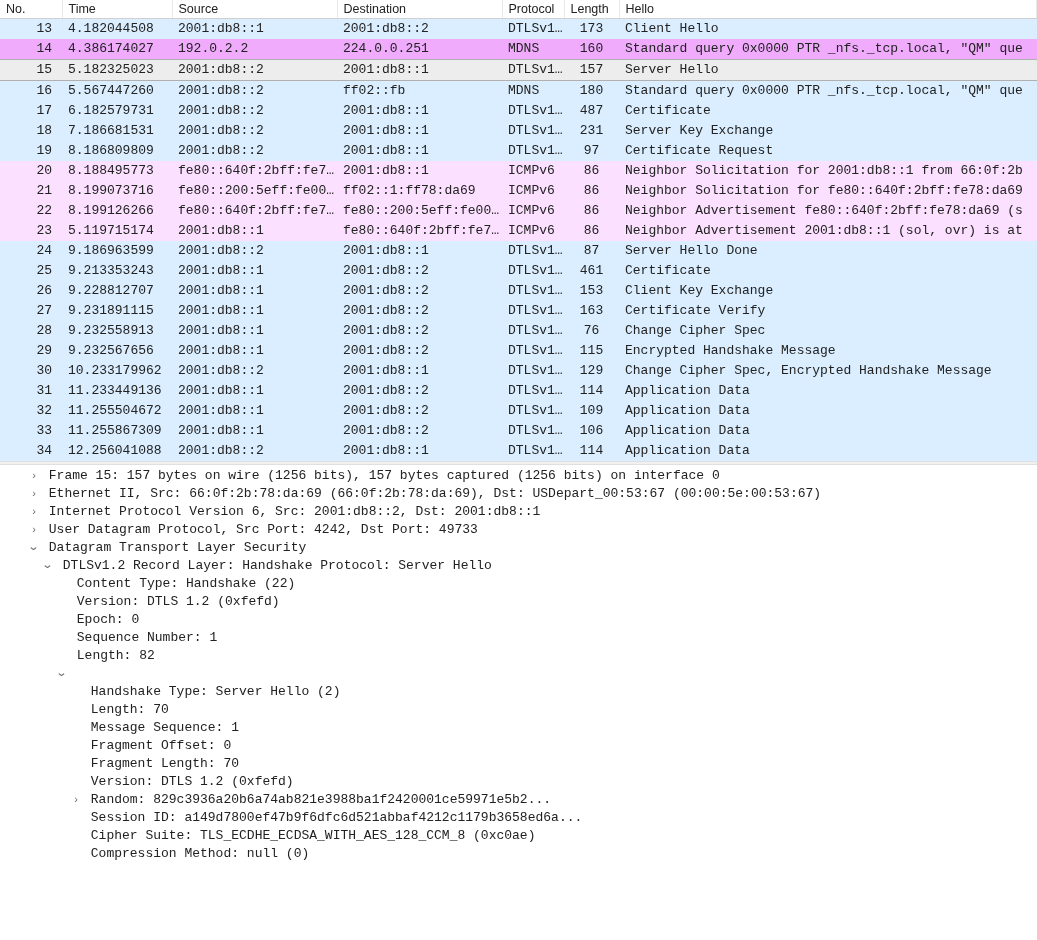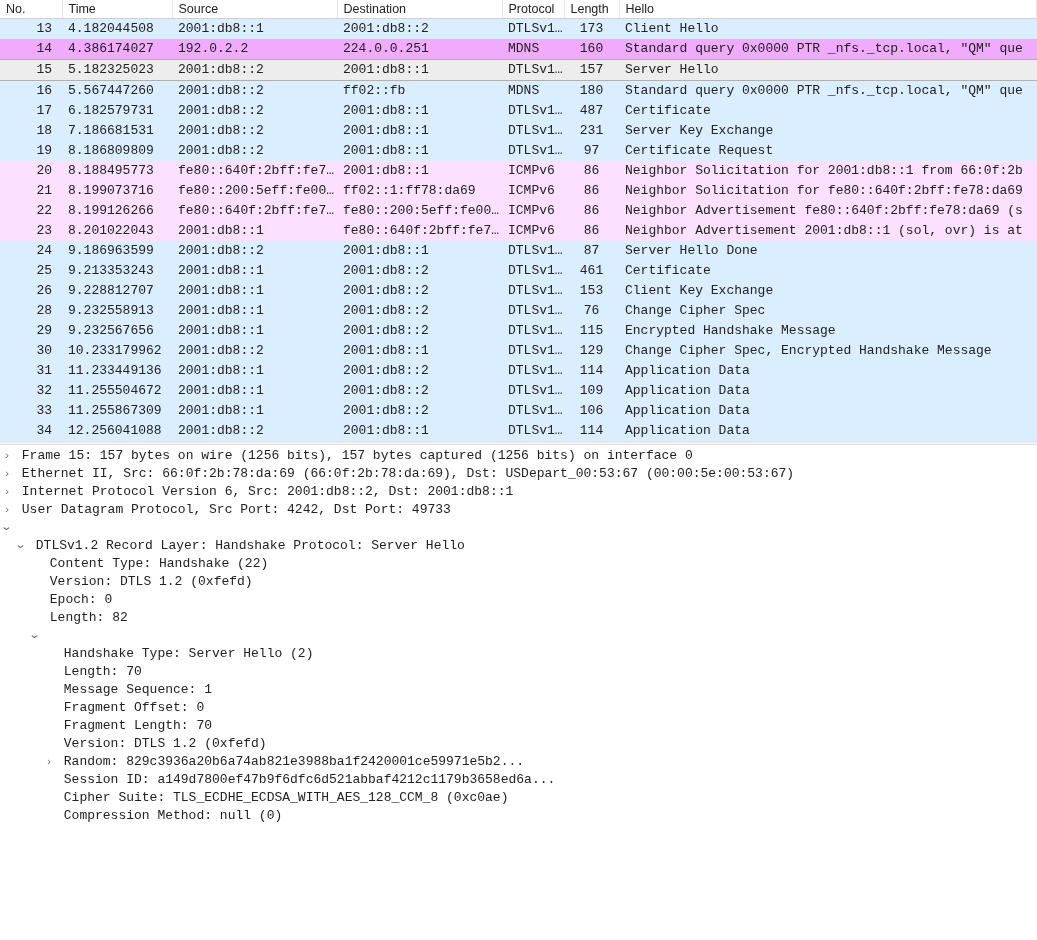--- a/index.html
+++ b/index.html
@@ -51,21 +51,21 @@
     border-radius: 50%;
   }
   .divider { height: 4px; background: #f0f0f0; border-top:1px solid #e0e0e0; border-bottom:1px solid #e0e0e0;}
   .details {
     background: #fff;
     font-family: Consolas, "Courier New", monospace;
     font-size: 13px;
     padding: 2px 0 8px 0;
     line-height: 18px;
   }
-  .ln { display: flex; align-items: flex-start; white-space: pre; }
+  .ln { display: flex; align-items: flex-start; white-space: pre; margin-left: 27px; }
   .tw {
     width: 14px; text-align: center;
     color: #6b6b6b; font-family: "Segoe UI", sans-serif;
     font-size: 11px;
     cursor: default;
     flex-shrink: 0;
   }
   .tw.exp::before  { content: "\2304"; display:inline-block; transform: scaleX(1.3) translateY(-2px);} 
   .tw.col::before  { content: "\203A"; display:inline-block; transform: translateY(-1px);}
   .txt { overflow: hidden; text-overflow: ellipsis; }
@@ -171,21 +171,21 @@
         <td class="col-no">22</td>
         <td class="col-time">8.199126266</td>
         <td class="col-src">fe80::640f:2bff:fe7…</td>
         <td class="col-dst">fe80::200:5eff:fe00…</td>
         <td class="col-proto">ICMPv6</td>
         <td class="col-len">86</td>
         <td class="col-info">Neighbor Advertisement fe80::640f:2bff:fe78:da69 (s</td>
       </tr>
       <tr class="row-pink">
         <td class="col-no">23</td>
-        <td class="col-time">8.201022043</td>
+        <td class="col-time">5.119715174</td>
         <td class="col-src">2001:db8::1</td>
         <td class="col-dst">fe80::640f:2bff:fe7…</td>
         <td class="col-proto">ICMPv6</td>
         <td class="col-len">86</td>
         <td class="col-info">Neighbor Advertisement 2001:db8::1 (sol, ovr) is at</td>
       </tr>
       <tr class="row-blue">
         <td class="col-no">24</td>
         <td class="col-time">9.186963599</td>
         <td class="col-src">2001:db8::2</td>
@@ -204,20 +204,29 @@
         <td class="col-info">Certificate</td>
       </tr>
       <tr class="row-blue">
         <td class="col-no">26</td>
         <td class="col-time">9.228812707</td>
         <td class="col-src">2001:db8::1</td>
         <td class="col-dst">2001:db8::2</td>
         <td class="col-proto">DTLSv1…</td>
         <td class="col-len">153</td>
         <td class="col-info">Client Key Exchange</td>
+      </tr>
+      <tr class="row-blue">
+        <td class="col-no">27</td>
+        <td class="col-time">9.231891115</td>
+        <td class="col-src">2001:db8::1</td>
+        <td class="col-dst">2001:db8::2</td>
+        <td class="col-proto">DTLSv1…</td>
+        <td class="col-len">163</td>
+        <td class="col-info">Certificate Verify</td>
       </tr>
       <tr class="row-blue">
         <td class="col-no">28</td>
         <td class="col-time">9.232558913</td>
         <td class="col-src">2001:db8::1</td>
         <td class="col-dst">2001:db8::2</td>
         <td class="col-proto">DTLSv1…</td>
         <td class="col-len">76</td>
         <td class="col-info">Change Cipher Spec</td>
       </tr>
@@ -278,25 +287,26 @@
     </tbody>
 </table>
 
 <div class="divider"></div>
 
 <div class="details" id="details-pane">
     <div class="ln"><span class="tw col"></span><span class="txt"> Frame 15: 157 bytes on wire (1256 bits), 157 bytes captured (1256 bits) on interface 0</span></div>
     <div class="ln"><span class="tw col"></span><span class="txt"> Ethernet II, Src: 66:0f:2b:78:da:69 (66:0f:2b:78:da:69), Dst: USDepart_00:53:67 (00:00:5e:00:53:67)</span></div>
     <div class="ln"><span class="tw col"></span><span class="txt"> Internet Protocol Version 6, Src: 2001:db8::2, Dst: 2001:db8::1</span></div>
     <div class="ln"><span class="tw col"></span><span class="txt"> User Datagram Protocol, Src Port: 4242, Dst Port: 49733</span></div>
-    <div class="ln"><span class="tw exp"></span></div>
+    <div class="ln"><span class="tw exp"></span><span class="txt"> Datagram Transport Layer Security</span></div>
     <div class="ln"><span class="tw"></span><span class="tw exp"></span><span class="txt"> DTLSv1.2 Record Layer: Handshake Protocol: Server Hello</span></div>
     <div class="ln"><span class="tw"></span><span class="tw"></span><span class="tw "></span><span class="txt"> Content Type: Handshake (22)</span></div>
     <div class="ln"><span class="tw"></span><span class="tw"></span><span class="tw "></span><span class="txt"> Version: DTLS 1.2 (0xfefd)</span></div>
     <div class="ln"><span class="tw"></span><span class="tw"></span><span class="tw "></span><span class="txt"> Epoch: 0</span></div>
+    <div class="ln"><span class="tw"></span><span class="tw"></span><span class="tw "></span><span class="txt"> Sequence Number: 1</span></div>
     <div class="ln"><span class="tw"></span><span class="tw"></span><span class="tw "></span><span class="txt"> Length: 82</span></div>
     <div class="ln"><span class="tw"></span><span class="tw"></span><span class="tw exp"></span></div>
     <div class="ln"><span class="tw"></span><span class="tw"></span><span class="tw"></span><span class="tw "></span><span class="txt"> Handshake Type: Server Hello (2)</span></div>
     <div class="ln"><span class="tw"></span><span class="tw"></span><span class="tw"></span><span class="tw "></span><span class="txt"> Length: 70</span></div>
     <div class="ln"><span class="tw"></span><span class="tw"></span><span class="tw"></span><span class="tw "></span><span class="txt"> Message Sequence: 1</span></div>
     <div class="ln"><span class="tw"></span><span class="tw"></span><span class="tw"></span><span class="tw "></span><span class="txt"> Fragment Offset: 0</span></div>
     <div class="ln"><span class="tw"></span><span class="tw"></span><span class="tw"></span><span class="tw "></span><span class="txt"> Fragment Length: 70</span></div>
     <div class="ln"><span class="tw"></span><span class="tw"></span><span class="tw"></span><span class="tw "></span><span class="txt"> Version: DTLS 1.2 (0xfefd)</span></div>
     <div class="ln"><span class="tw"></span><span class="tw"></span><span class="tw"></span><span class="tw col"></span><span class="txt"> Random: 829c3936a20b6a74ab821e3988ba1f2420001ce59971e5b2...</span></div>
     <div class="ln"><span class="tw"></span><span class="tw"></span><span class="tw"></span><span class="tw "></span><span class="txt"> Session ID: a149d7800ef47b9f6dfc6d521abbaf4212c1179b3658ed6a...</span></div>

